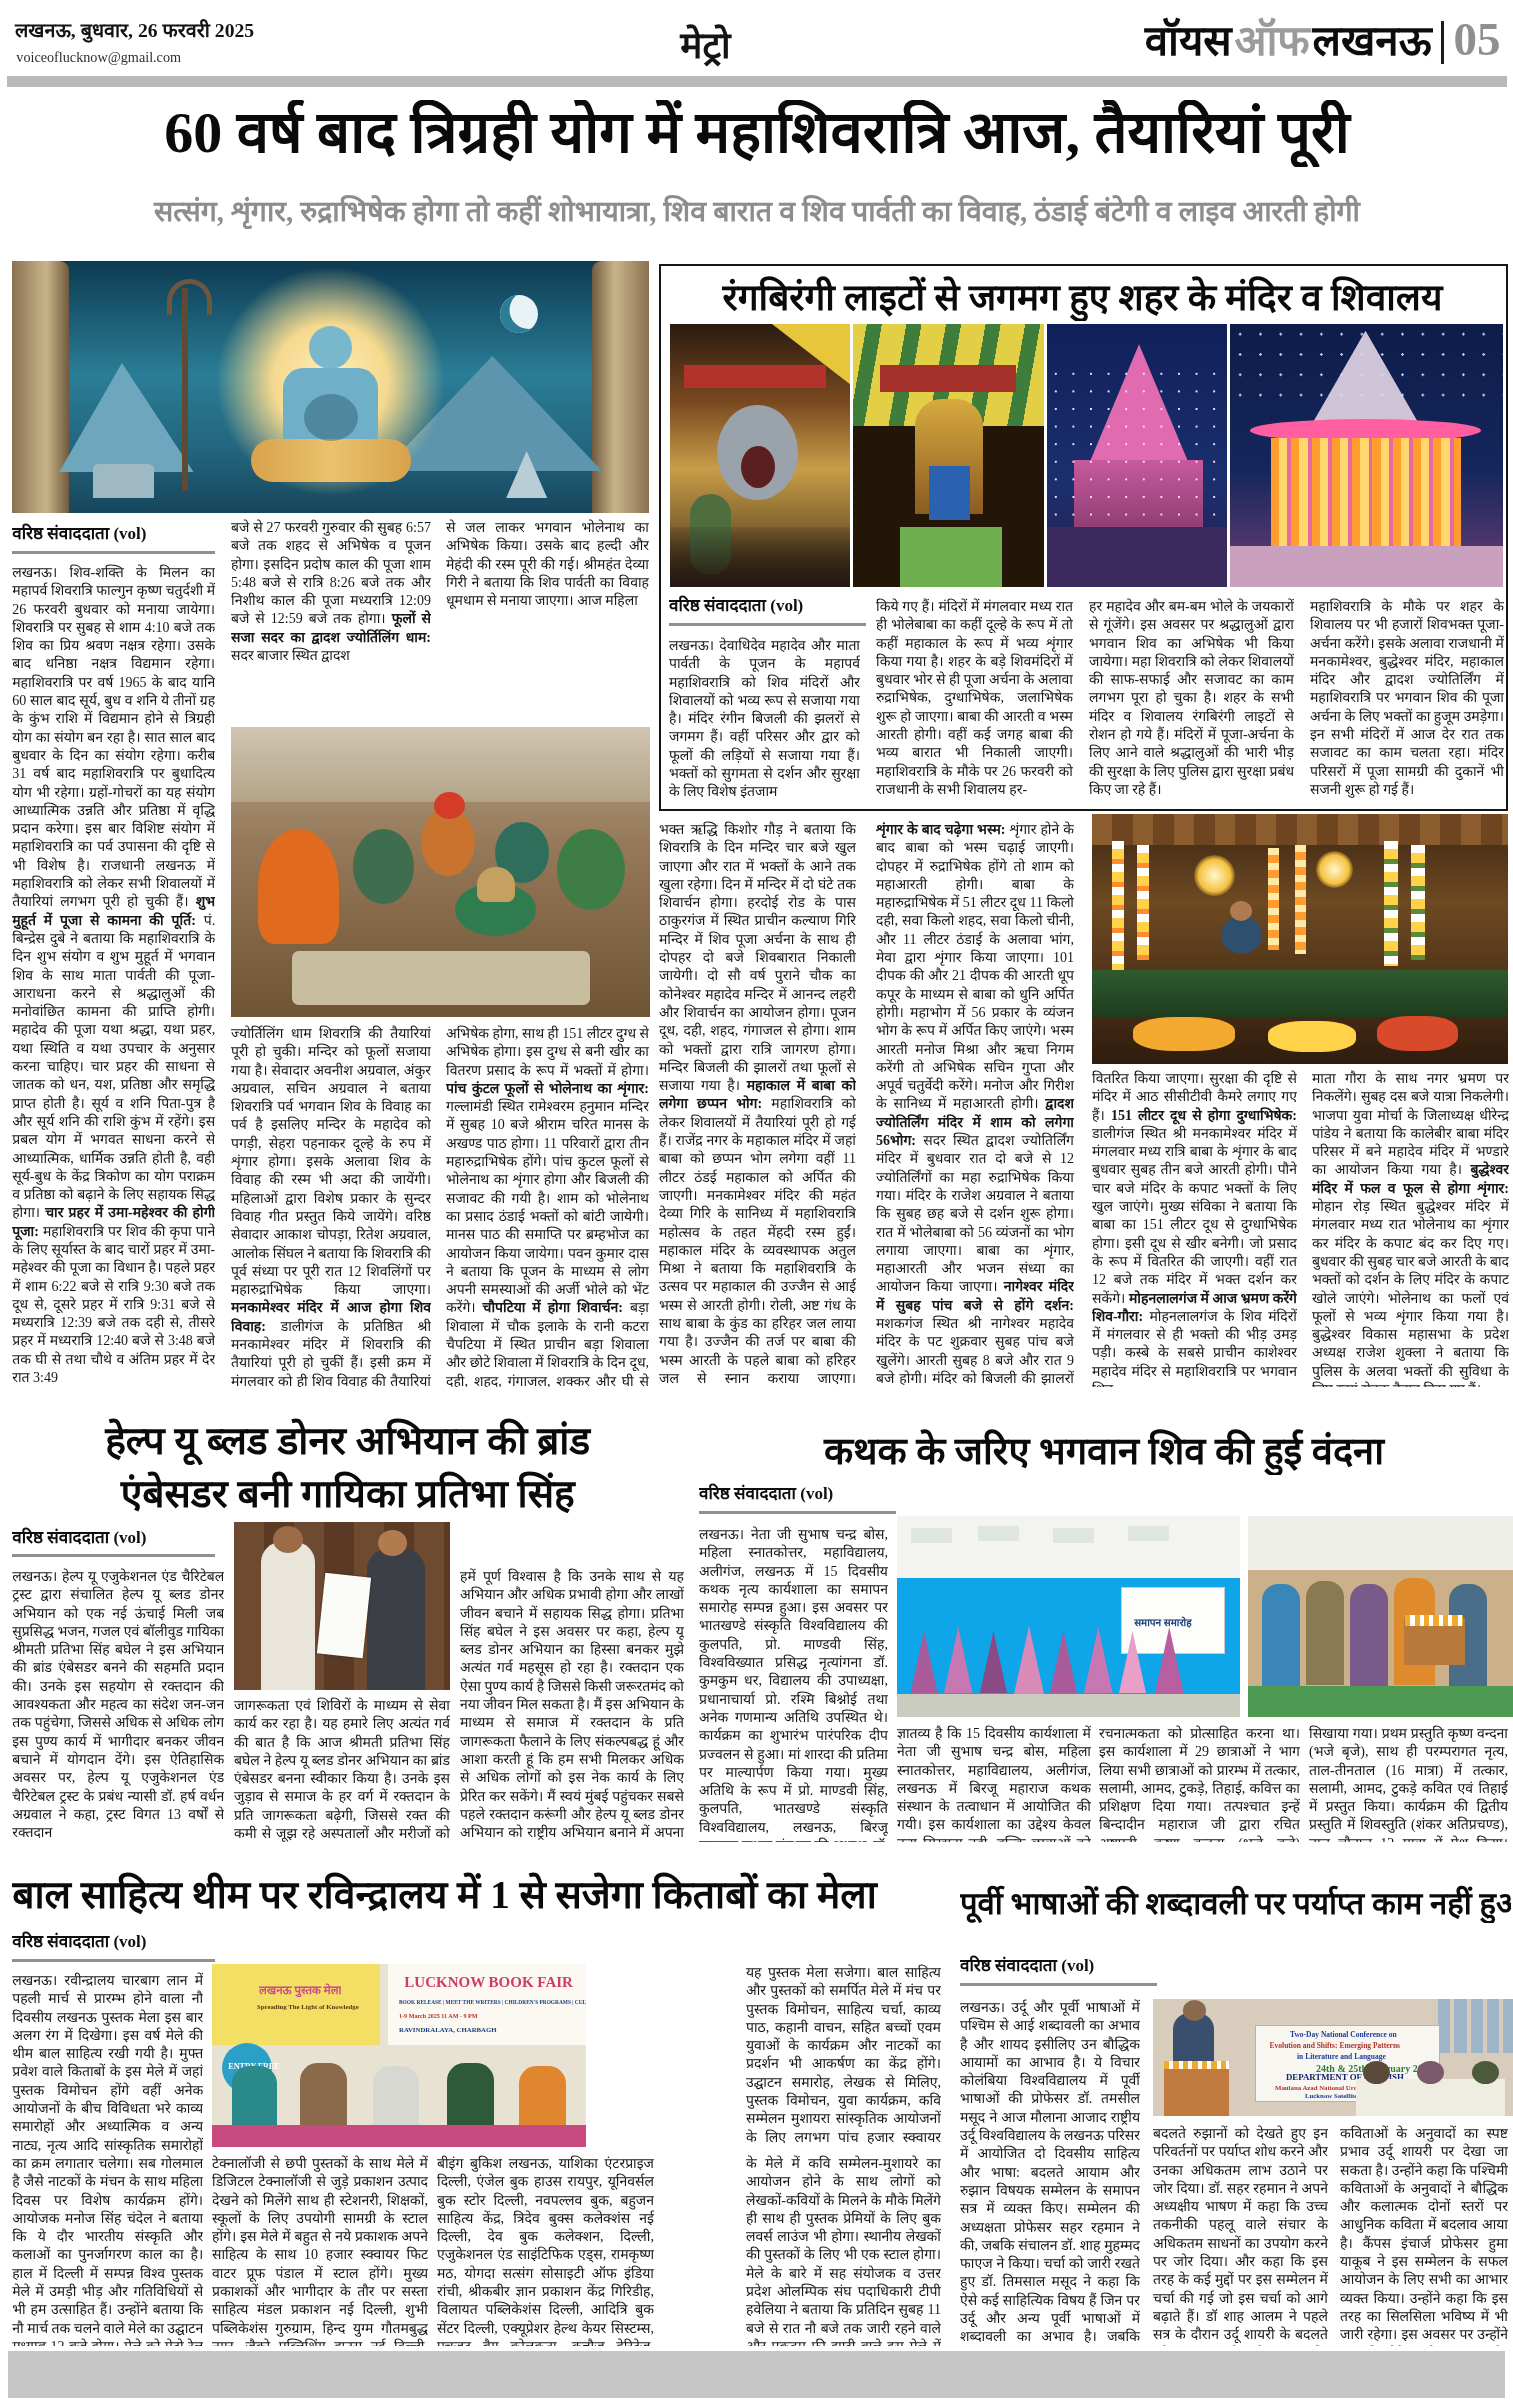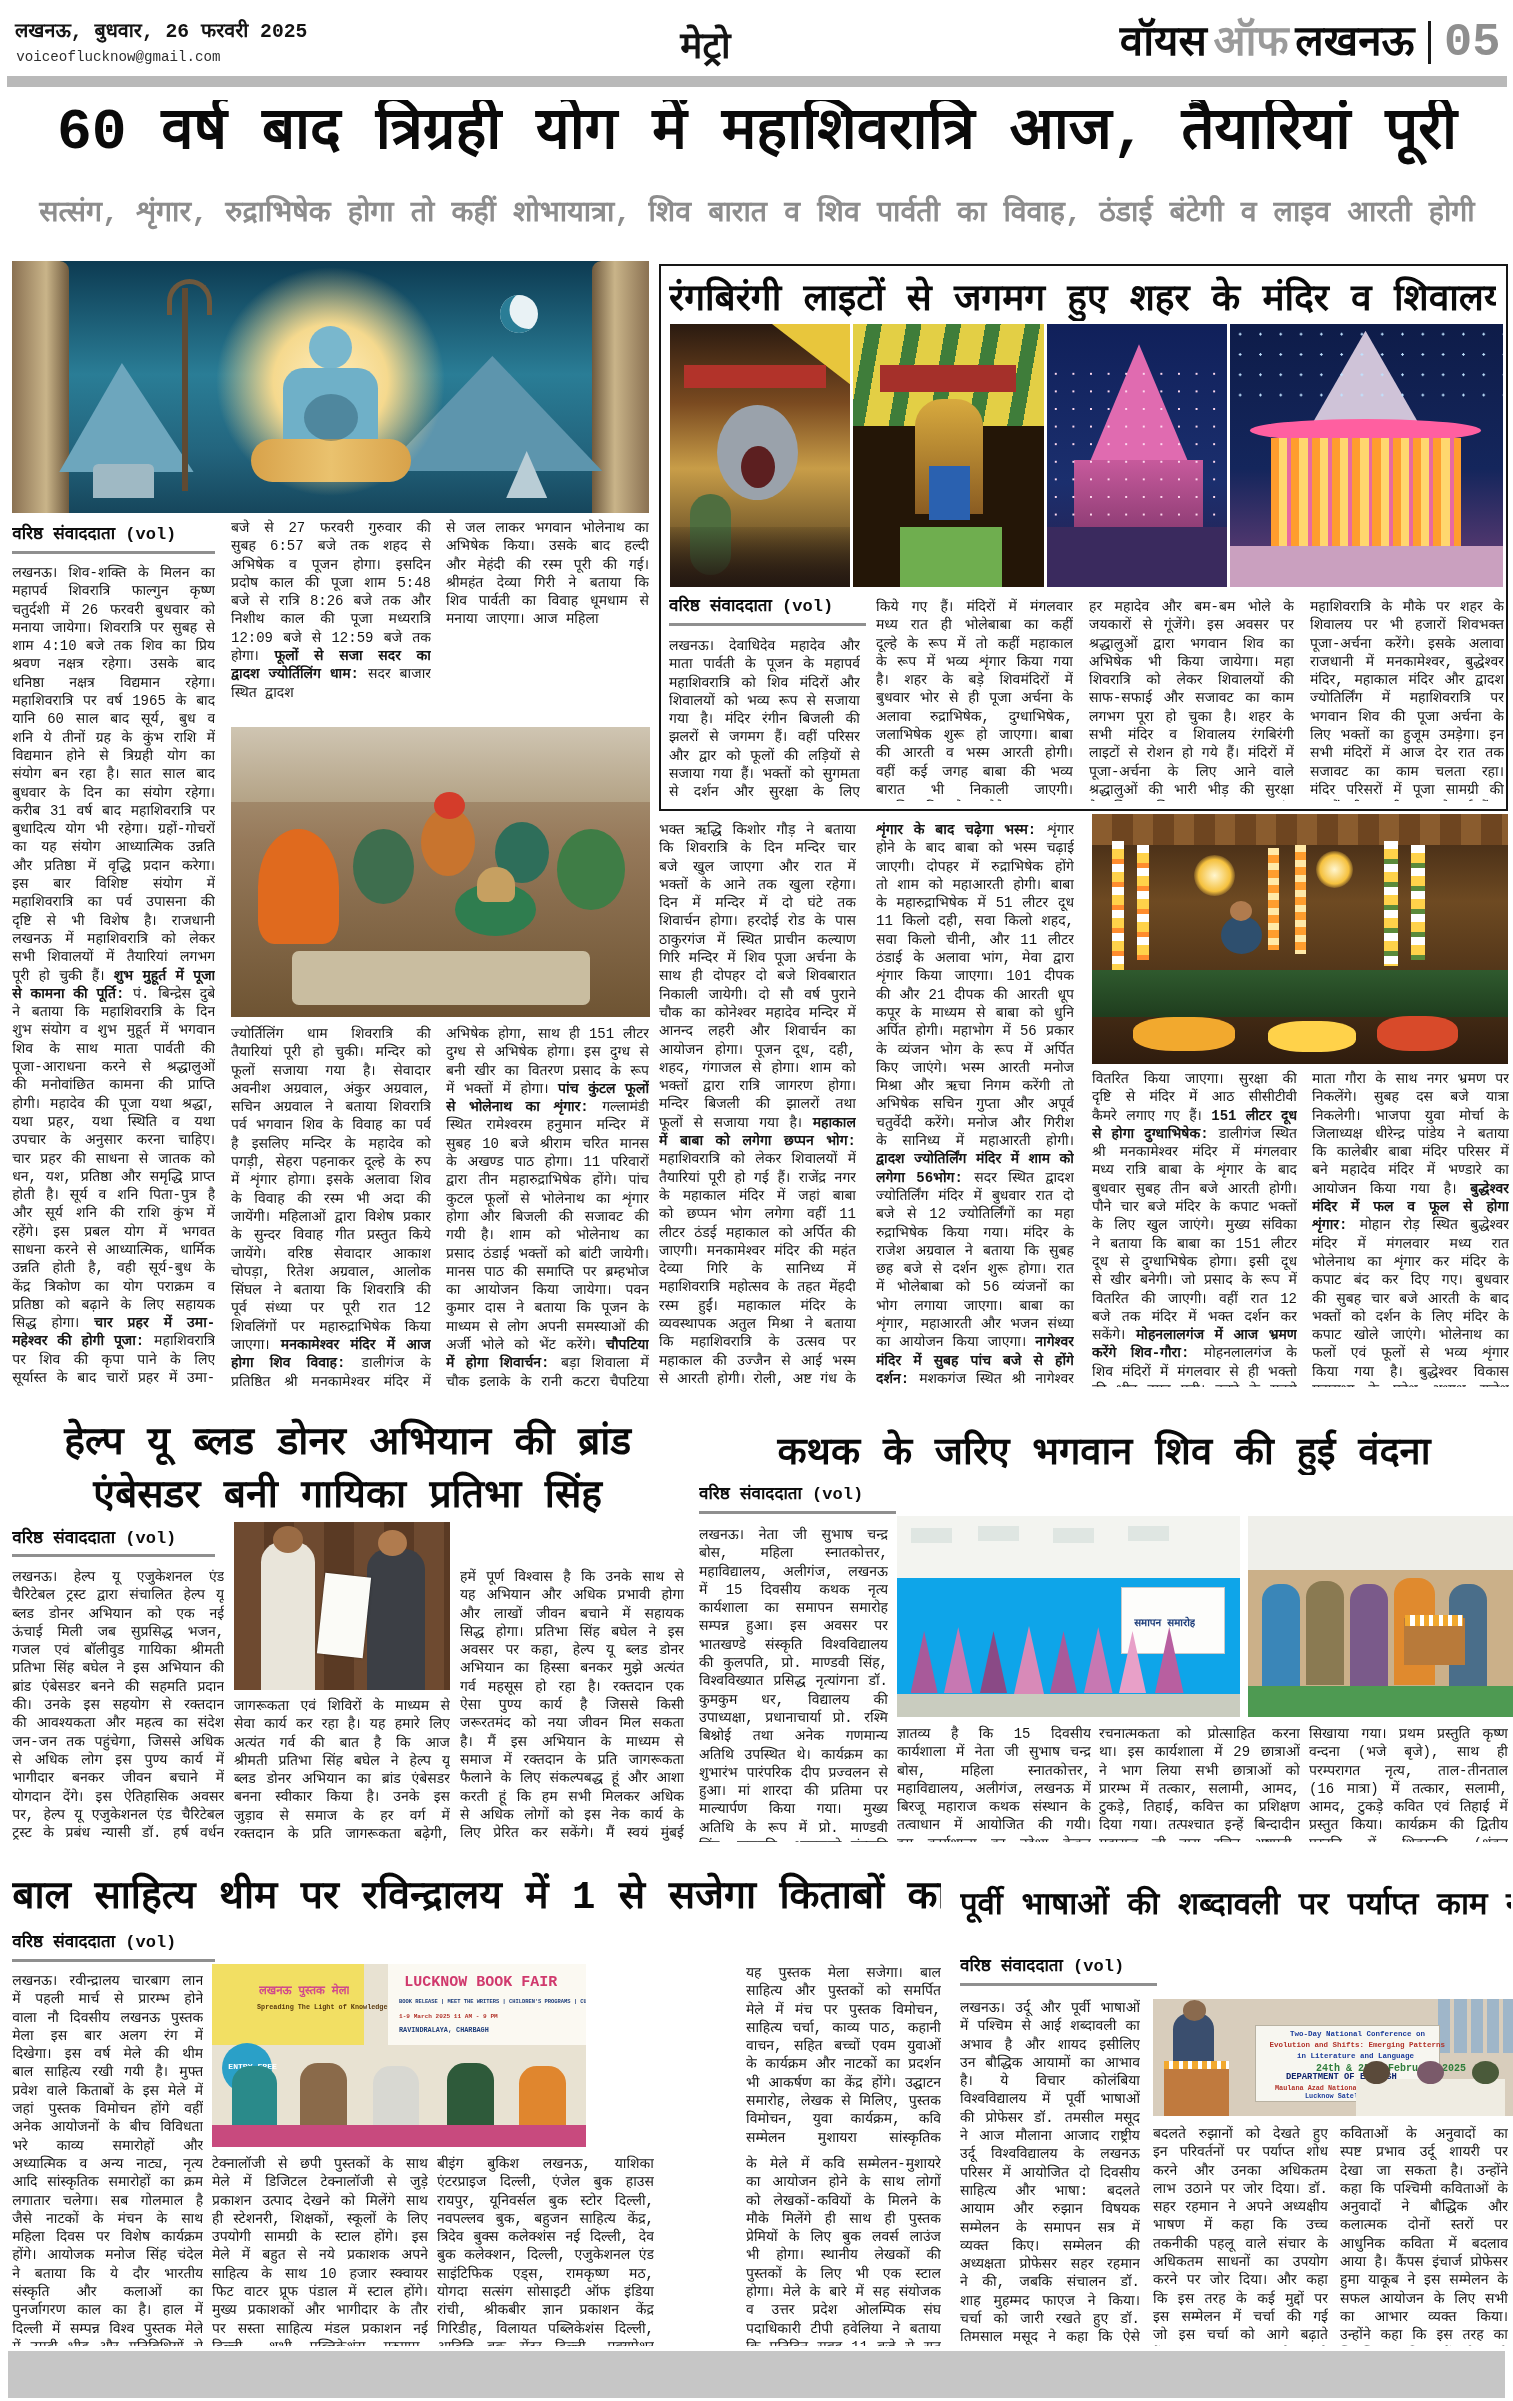--- a/index.html
+++ b/index.html
@@ -1,17 +1,17 @@
 <!DOCTYPE html>
 <html lang="hi" style="font-size:11px"><head>
 <meta charset="utf-8">
 <style>
   html,body{margin:0;padding:0;background:#e9e9e9;}
   #page{position:relative;width:1514px;height:2401px;background:#ffffff;margin:0 auto;
-        font-family:Liberation Mono, monospace;color:#141414;overflow:hidden;}
+        font-family:Liberation Serif, serif;color:#141414;overflow:hidden;}
   .abs{position:absolute;}
   .col{position:absolute;font-size:14px;line-height:18.3px;text-align:justify;overflow:hidden;color:#161616;}
   .bh{font-weight:700;}
   .byl{position:absolute;font-weight:700;font-size:17px;color:#0e0e0e;white-space:nowrap;overflow:hidden;}
   .rule{position:absolute;height:3.4px;background:#8f8f8f;}
   .hl{position:absolute;font-weight:700;color:#0a0a0a;white-space:nowrap;overflow:hidden;text-align:center;}
   .ph{position:absolute;overflow:hidden;background:#777;}
   .ph *{position:absolute;}
   .grayband{position:absolute;background:#b9b9b9;}
   .tiny{font-weight:700;white-space:nowrap;overflow:hidden;}
@@ -278,21 +278,21 @@
 
   <div class="hl" style="left:12.2px;top:1866px;width:929px;font-size:39px;text-align:left;">बाल साहित्य थीम पर रविन्द्रालय में 1 से सजेगा किताबों का मेला</div>
   <div class="byl" style="left:12.2px;top:1929px;width:203px;">वरिष्ठ संवाददाता (vol)</div>
   <div class="rule" style="left:12.2px;top:1959px;width:203px;"></div>
 
   <div class="col" style="left:12.2px;top:1972px;width:191px;height:374px;">
     <span>लखनऊ। रवीन्द्रालय चारबाग लान में पहली मार्च से प्रारम्भ होने वाला नौ दिवसीय लखनऊ पुस्तक मेला इस बार अलग रंग में दिखेगा। इस वर्ष मेले की थीम बाल साहित्य रखी गयी है। मुफ्त प्रवेश वाले किताबों के इस मेले में जहां पुस्तक विमोचन होंगे वहीं अनेक आयोजनों के बीच विविधता भरे काव्य समारोहों और अध्यात्मिक व अन्य नाट्य, नृत्य आदि सांस्कृतिक समारोहों का क्रम लगातार चलेगा। सब गोलमाल है जैसे नाटकों के मंचन के साथ महिला दिवस पर विशेष कार्यक्रम होंगे। आयोजक मनोज सिंह चंदेल ने बताया कि ये दौर भारतीय संस्कृति और कलाओं का पुनर्जागरण काल का है। हाल में दिल्ली में सम्पन्न विश्व पुस्तक मेले में उमड़ी भीड़ और गतिविधियों से भी हम उत्साहित हैं। उन्होंने बताया कि नौ मार्च तक चलने वाले मेले का उद्घाटन मध्याह्न 12 बजे होगा। मेले को मेट्रो रेल का सहयोग मिल रहा है। नई</span>
   </div>
 
   <div class="ph" style="left:212px;top:1964px;width:374px;height:183px;background:#e8e2d2;">
-    <div style="left:0;top:0;width:152px;height:81px;background:#f2df63;">
+    <div style="left:0;top:0;width:168px;height:81px;background:#f2df63;">
       <div class="tiny" style="left:47px;top:17.6px;font-size:11.5px;color:#d04a8c;position:absolute;">लखनऊ पुस्तक मेला</div>
       <div class="tiny" style="left:45px;top:39px;font-size:6.8px;color:#5a3a10;position:absolute;">Spreading The Light of Knowledge</div>
     </div>
     <div style="left:176px;top:0;width:198px;height:81px;background:#fbf9f2;">
       <div class="tiny" style="left:16.3px;top:9.5px;font-size:15px;color:#d03a6e;position:absolute;">LUCKNOW BOOK FAIR</div>
       <div class="tiny" style="left:11px;top:35px;font-size:5.4px;color:#1d3d7a;position:absolute;">BOOK RELEASE | MEET THE WRITERS | CHILDREN'S PROGRAMS | CULTURAL EVENTS</div>
       <div class="tiny" style="left:11px;top:49px;font-size:6.1px;color:#b2332a;position:absolute;">1-9 March 2025  11 AM - 9 PM</div>
       <div class="tiny" style="left:11px;top:62px;font-size:6.8px;color:#1d3d7a;position:absolute;">RAVINDRALAYA, CHARBAGH</div>
     </div>
     <div style="left:9.5px;top:79px;width:50px;height:50px;border-radius:50%;background:#2aa0c8;">

